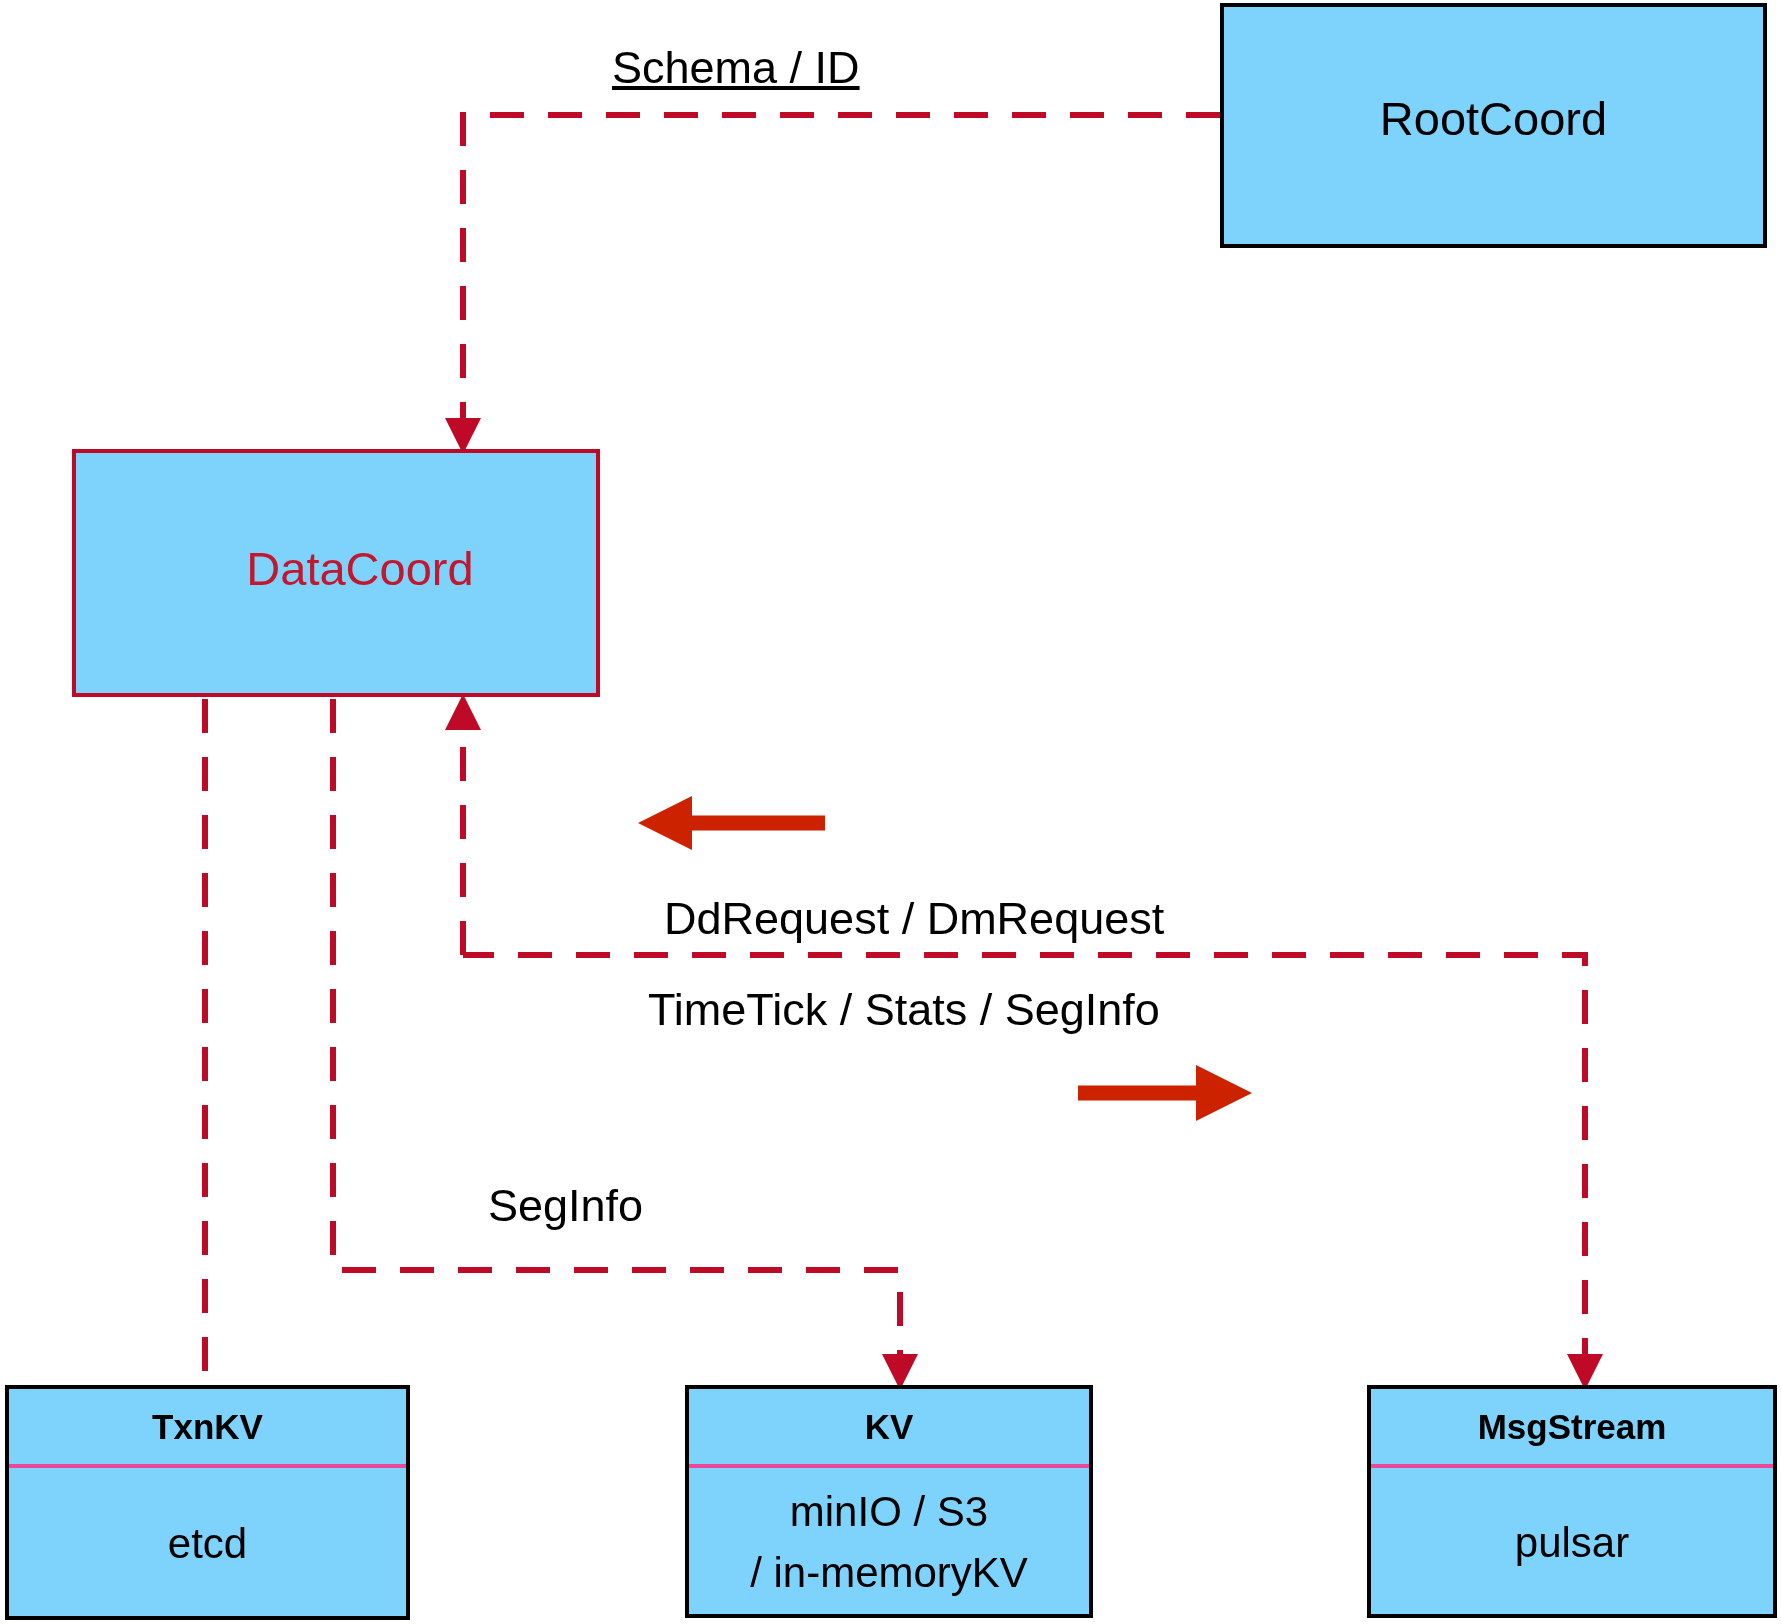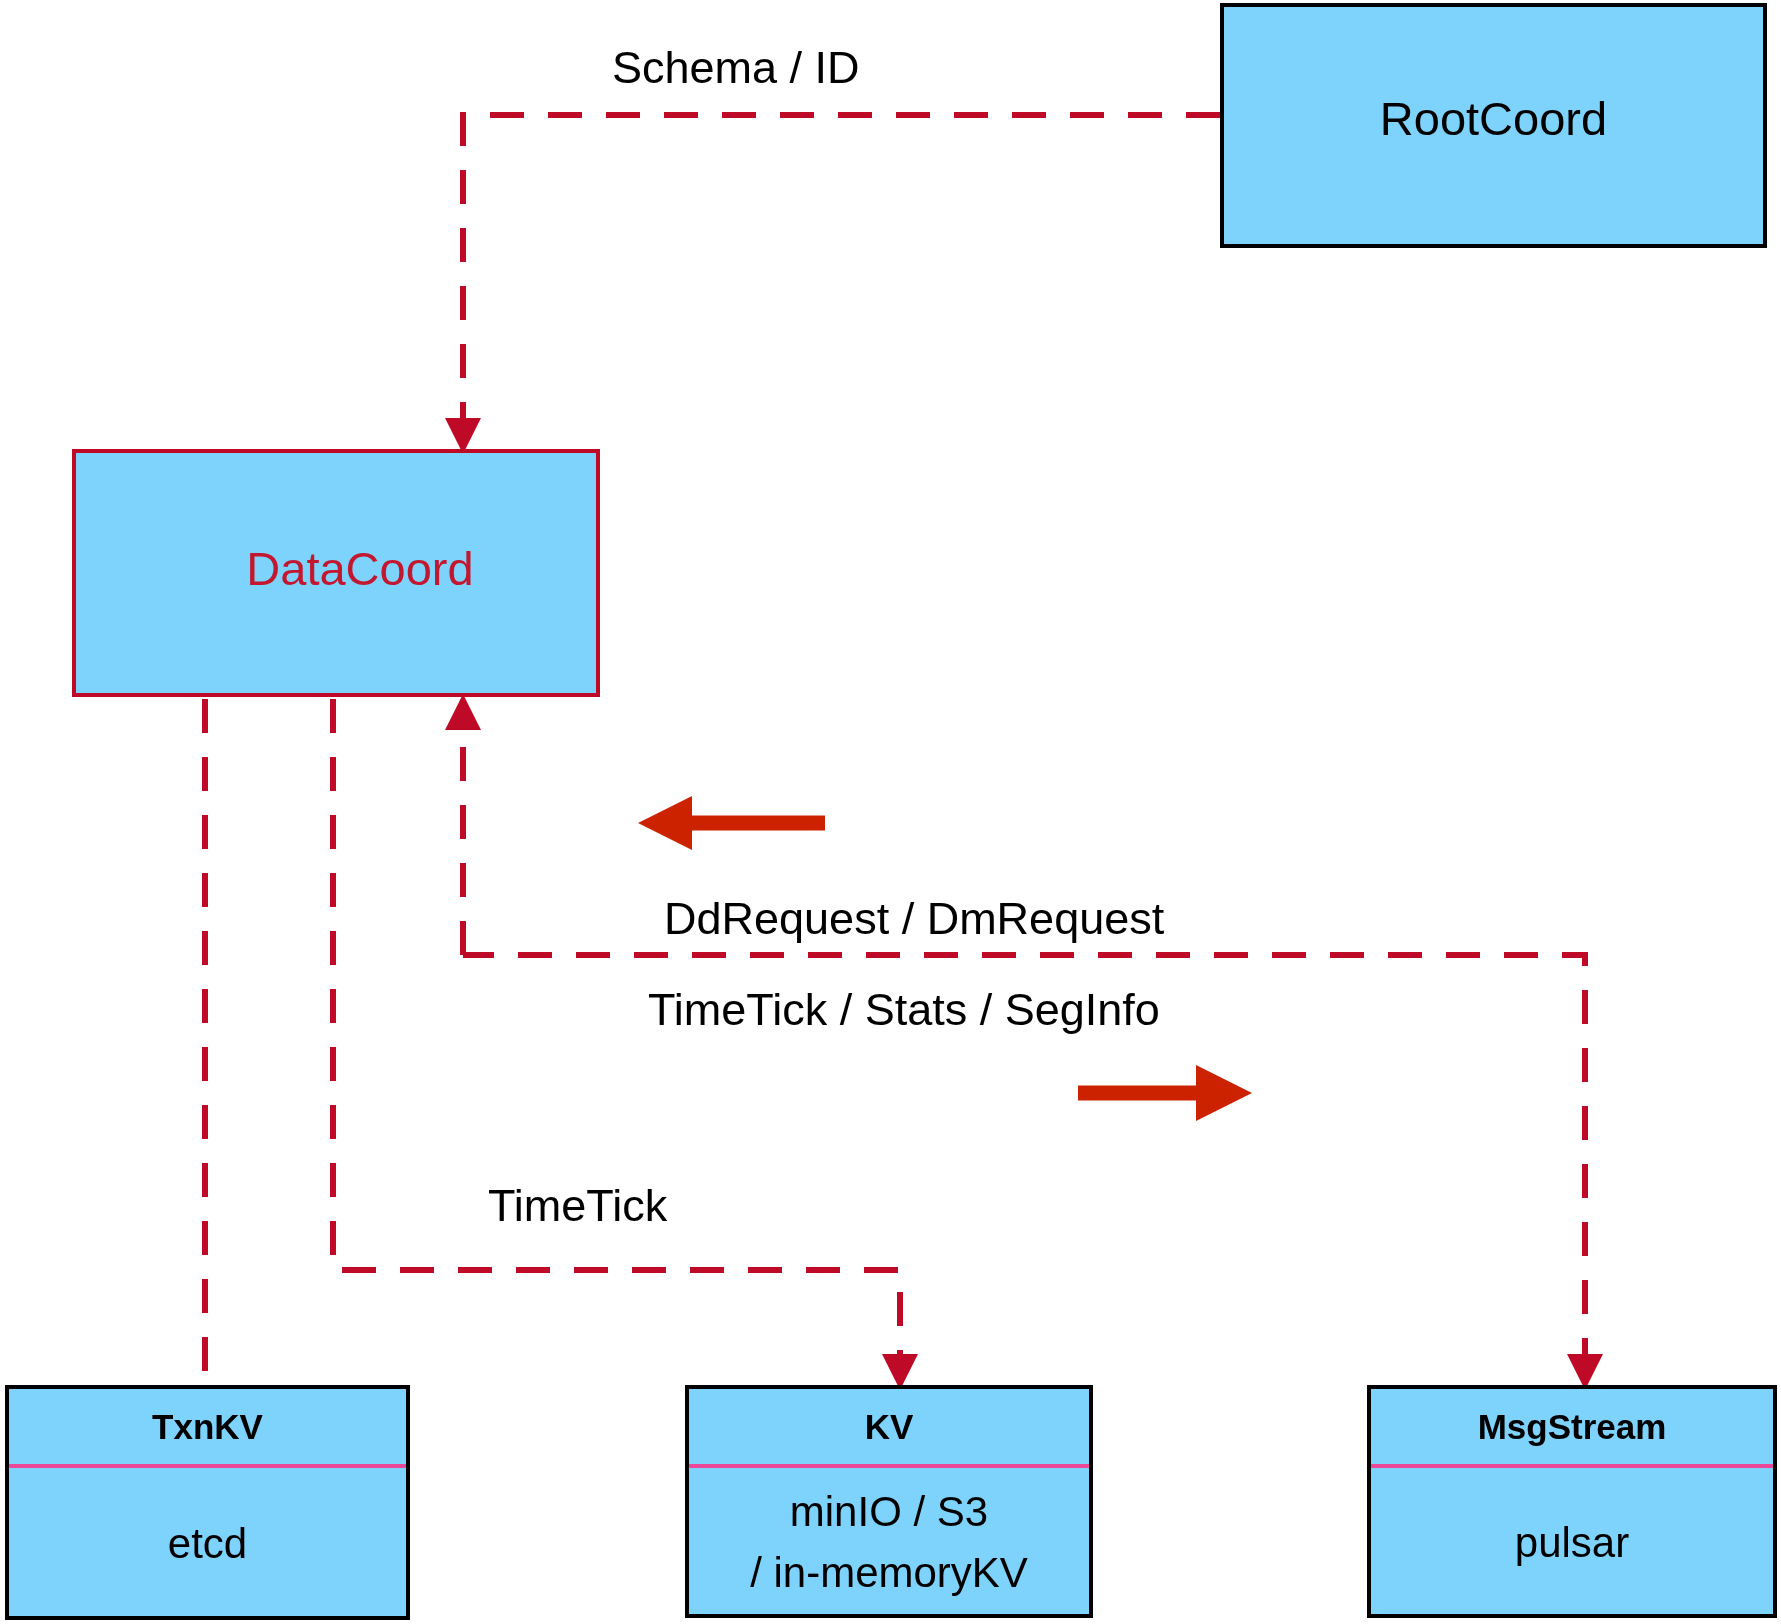--- a/index.html
+++ b/index.html
@@ -92,21 +92,21 @@
     </div>
   </div>
 
   <div class="box black" style="left:1367px;top:1385px;width:410px;height:233px;">
     <div class="hdr" style="top:0;height:79px;">MsgStream</div>
     <div class="body-cell" style="top:79px;height:150px;">
       <div>pulsar</div>
     </div>
   </div>
 
-  <div class="edge-label" style="left:612px;top:42px;">Schema / ID</div>
+  <div class="edge-label" style="left:612px;top:42px;text-decoration:underline;">Schema / ID</div>
 
   <div class="edge-label" style="left:664px;top:893px;">DdRequest / DmRequest</div>
 
   <div class="edge-label" style="left:648px;top:984px;">TimeTick / Stats / SegInfo</div>
 
-  <div class="edge-label" style="left:488px;top:1180px;">TimeTick</div>
+  <div class="edge-label" style="left:488px;top:1180px;">SegInfo</div>
 
 </div>
 
 </body></html>

